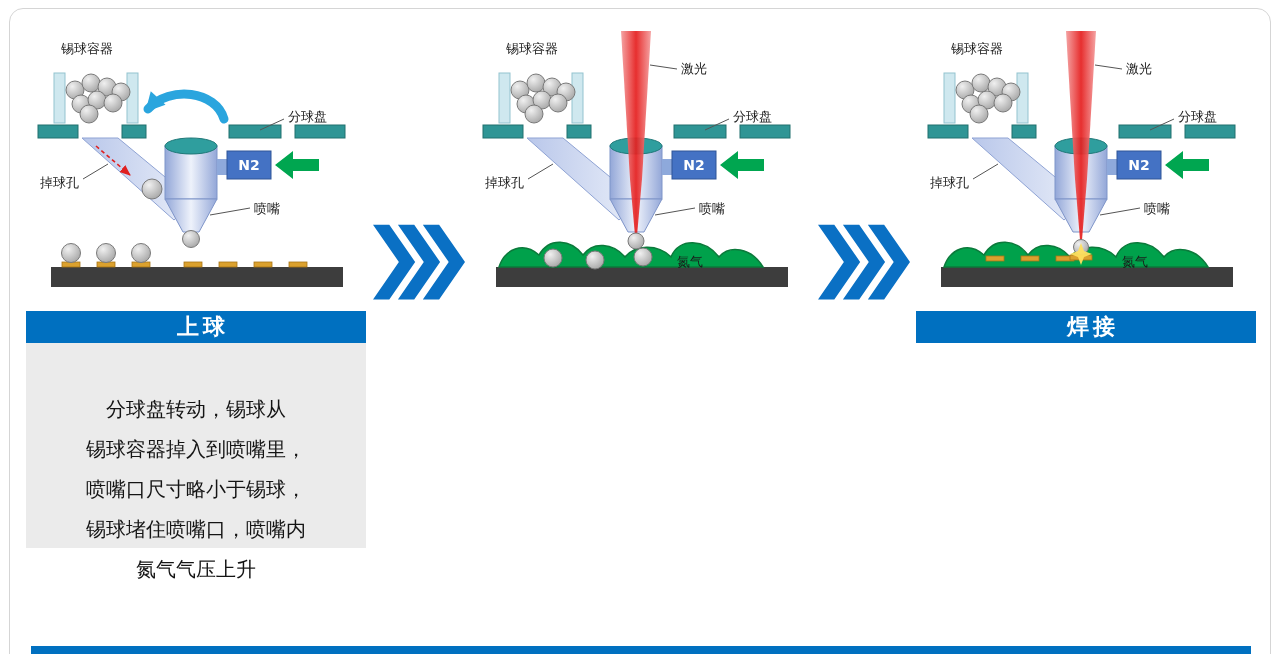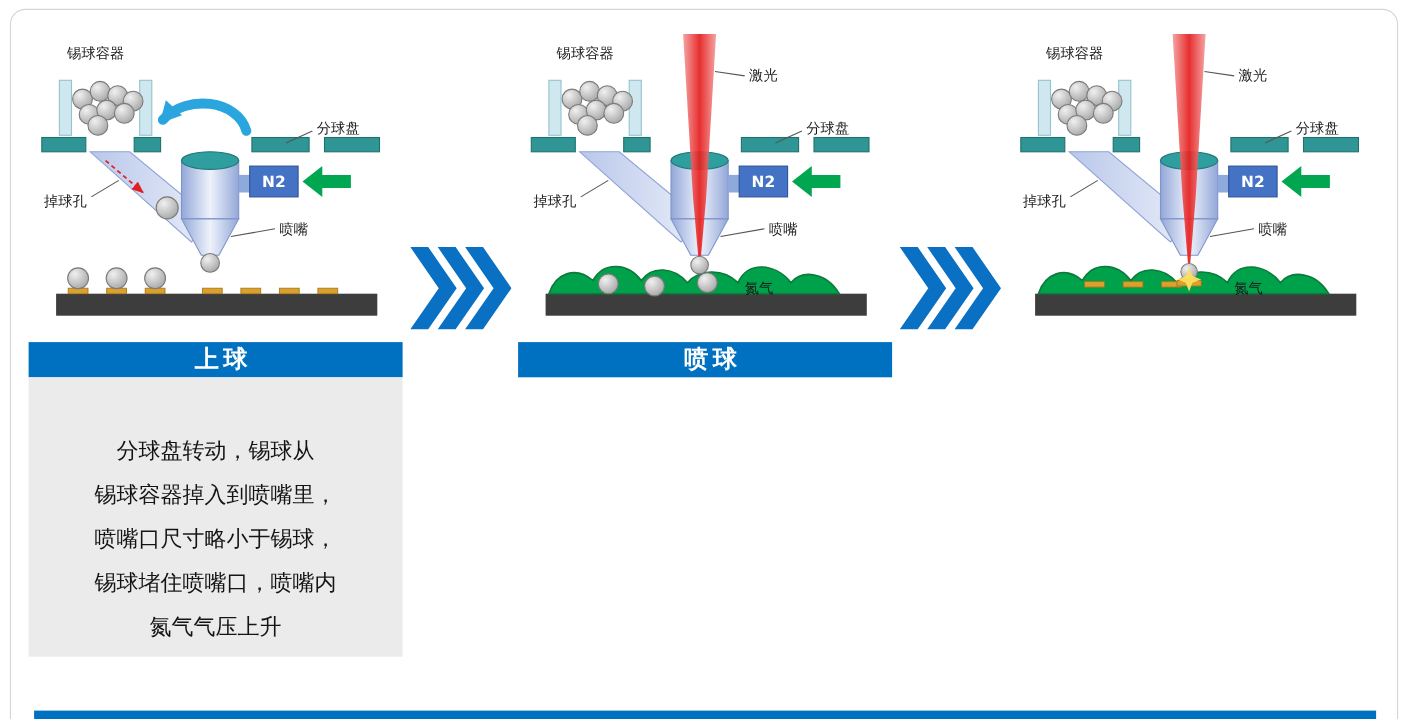--- a/index.html
+++ b/index.html
@@ -13,21 +13,21 @@
   .row { position:absolute; left:16px; top:20px; display:flex; }
 
   .panel { width:340px; display:flex; flex-direction:column; }
   .diagram-area { height:282px; background:#fff; }
   svg.diagram { display:block; width:340px; height:282px; }
 
   .title-bar { height:32px; background:var(--c-title_bar,#0070c0); color:#fff;
                display:flex; align-items:center; justify-content:center;
                font-size:22px; font-weight:bold; letter-spacing:4px; padding-left:14px; }
 
-  .desc { height:254px; background:var(--c-desc_bg,#ebebeb); text-align:center;
+  .desc { height:205px; background:var(--c-desc_bg,#ebebeb); text-align:center;
           padding-top:46px; font-size:20px; line-height:40px; color:#141414;
           white-space:pre-line; }
 
   .gap { width:105px; display:flex; justify-content:center; }
   .gap svg { margin-top:194px; width:92px; height:78px; }
   .chev { fill:var(--c-chevron,#0a70c4); }
 
   .footer-bar { position:absolute; left:21px; top:637px; width:1220px; height:50px;
                 background:var(--c-footer,#0070c0); }
 
@@ -229,21 +229,20 @@
             <line x1="258" y1="90" x2="234" y2="101" class="leader"></line>
             <text x="262" y="92" class="lbl">分球盘</text>
             <line x1="57" y1="150" x2="82" y2="135" class="leader"></line>
             <text x="14" y="158" class="lbl">掉球孔</text>
             <line x1="184" y1="186" x2="224" y2="179" class="leader"></line>
             <text x="228" y="184" class="lbl">喷嘴</text>
             <text x="206" y="237" class="lbl">氮气</text>
           </g>
         </svg>
       </div>
-      <div class="title-bar">喷球</div>
     </div>
 
     <div class="gap">
       <svg viewBox="0 0 96 78">
         <polygon class="chev" points="0,0 17,0 44,39 17,78 0,78 27,39"></polygon>
         <polygon class="chev" points="26,0 43,0 70,39 43,78 26,78 53,39"></polygon>
         <polygon class="chev" points="52,0 69,0 96,39 69,78 52,78 79,39"></polygon>
       </svg>
     </div>
 
@@ -327,18 +326,19 @@
             <line x1="258" y1="90" x2="234" y2="101" class="leader"></line>
             <text x="262" y="92" class="lbl">分球盘</text>
             <line x1="57" y1="150" x2="82" y2="135" class="leader"></line>
             <text x="14" y="158" class="lbl">掉球孔</text>
             <line x1="184" y1="186" x2="224" y2="179" class="leader"></line>
             <text x="228" y="184" class="lbl">喷嘴</text>
             <text x="206" y="237" class="lbl">氮气</text>
           </g>
         </svg>
       </div>
+      <div class="title-bar">焊接</div>
     </div>
 
   </div>
 
   <div class="footer-bar"></div>
 </div>
 
 </body></html>

